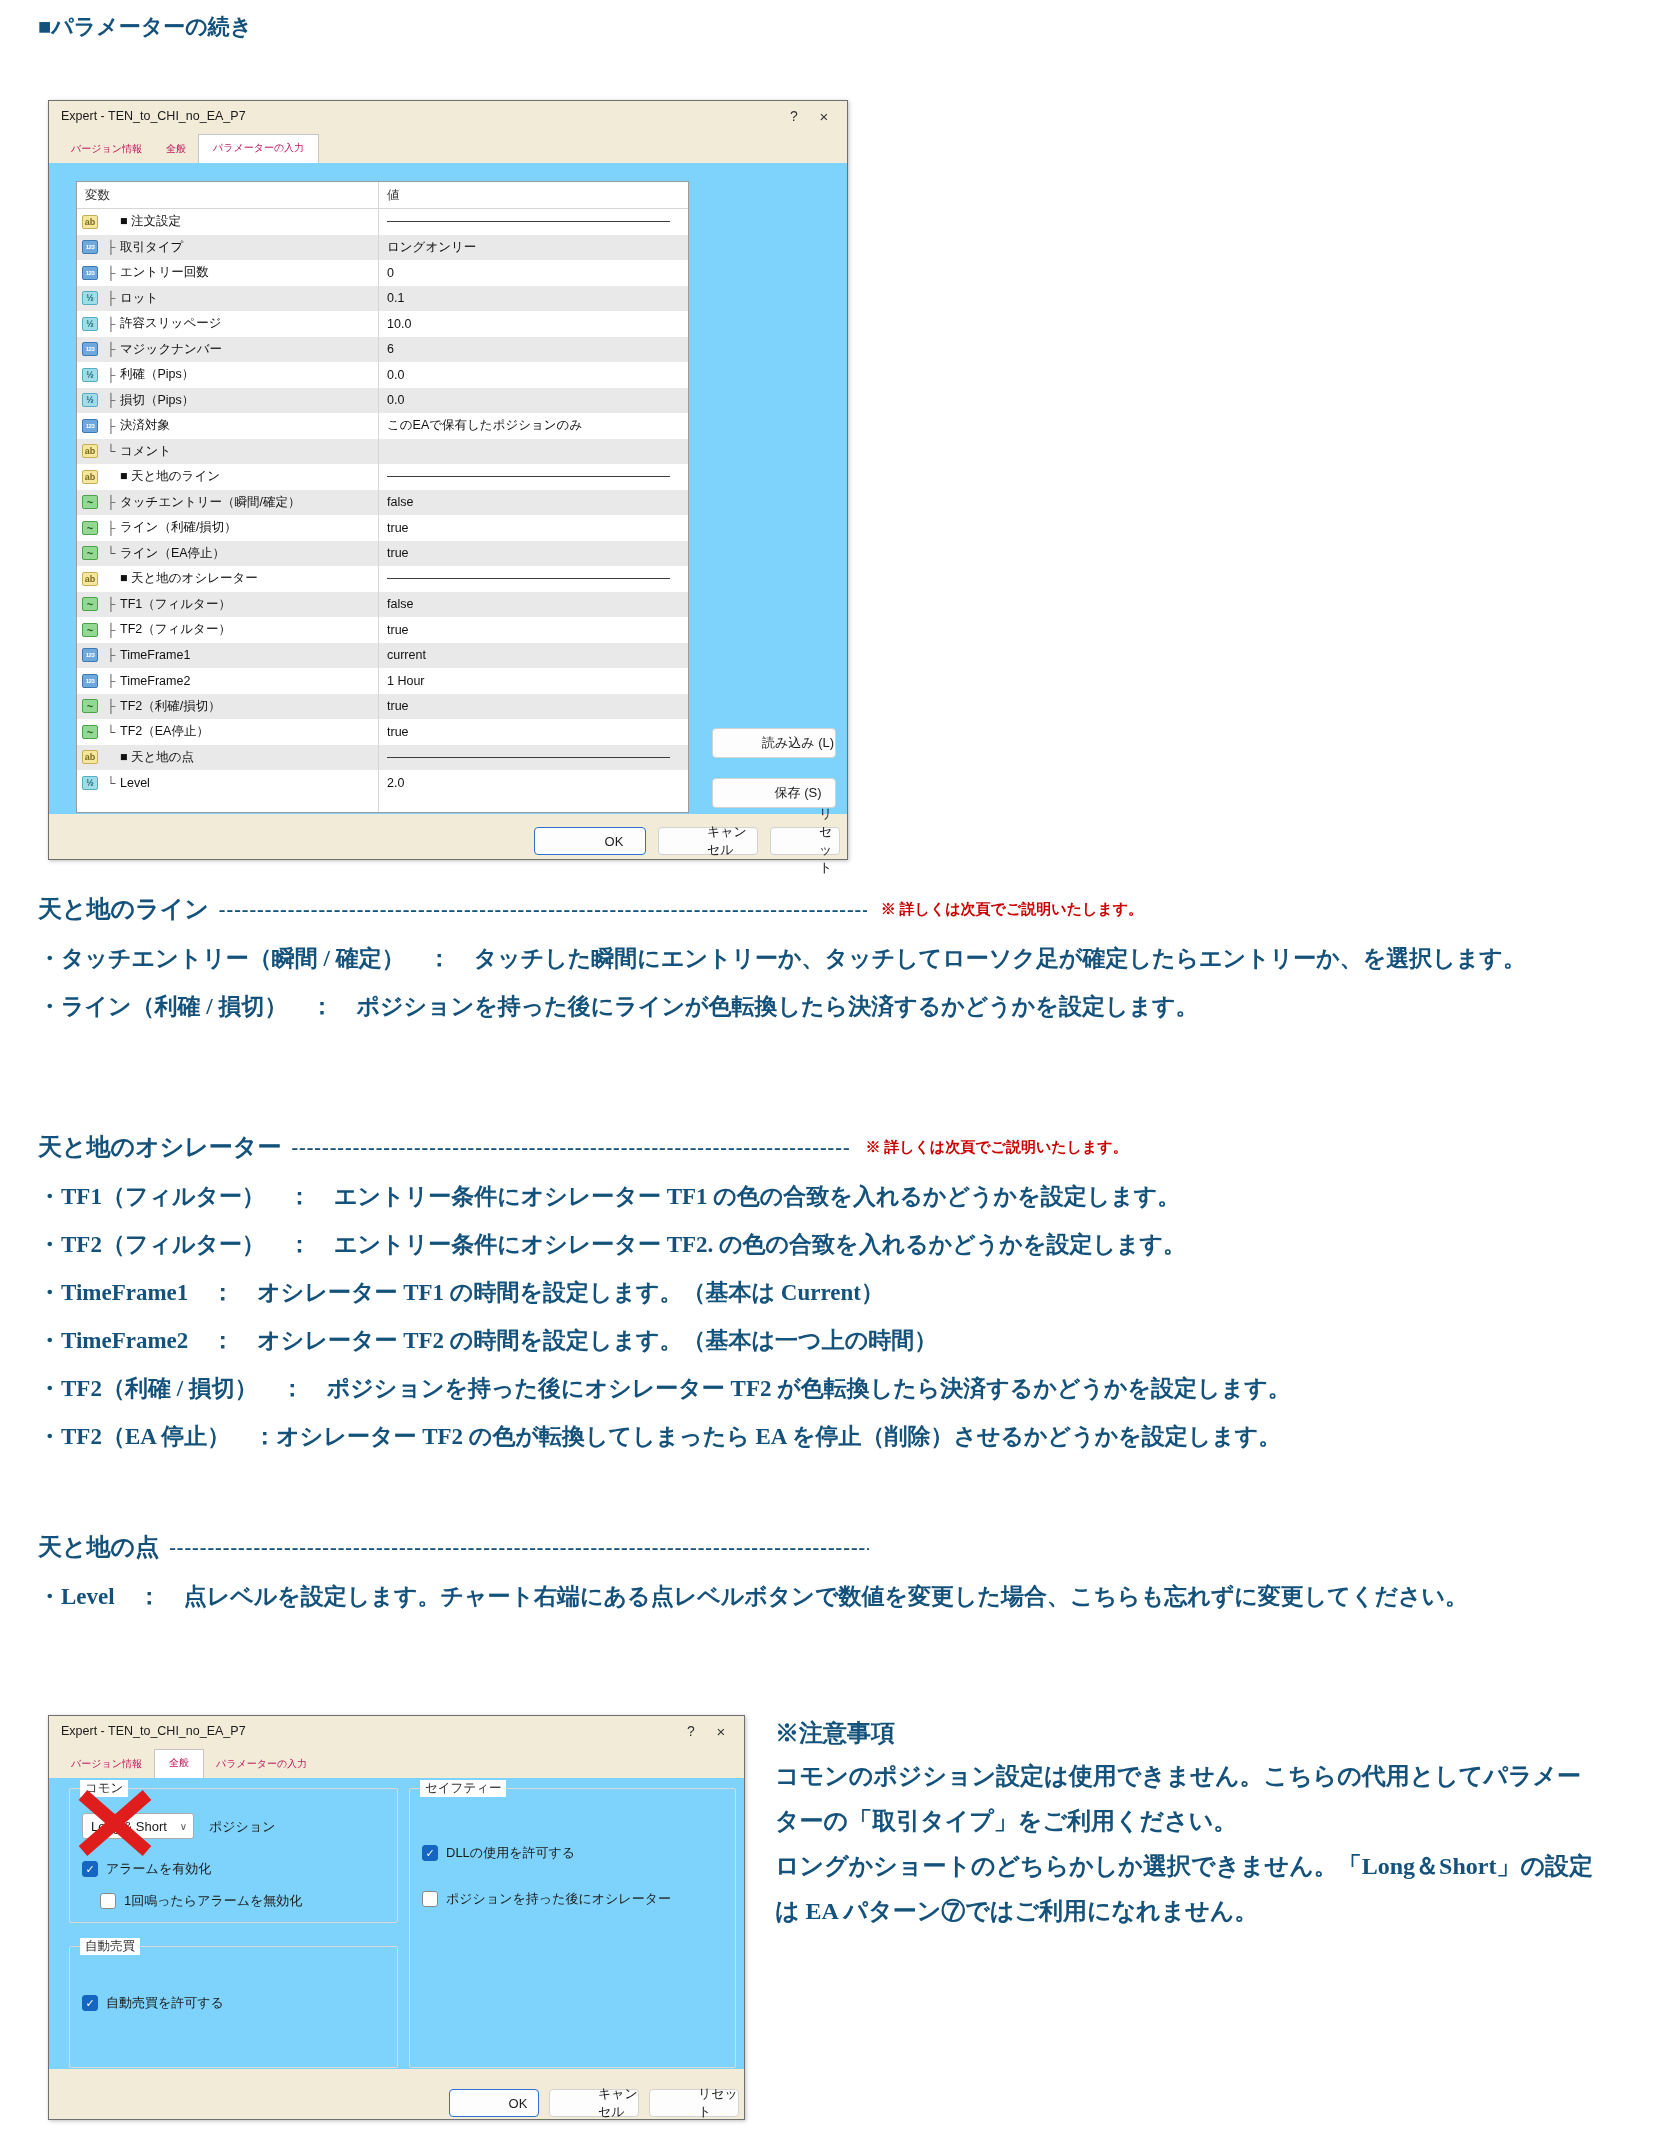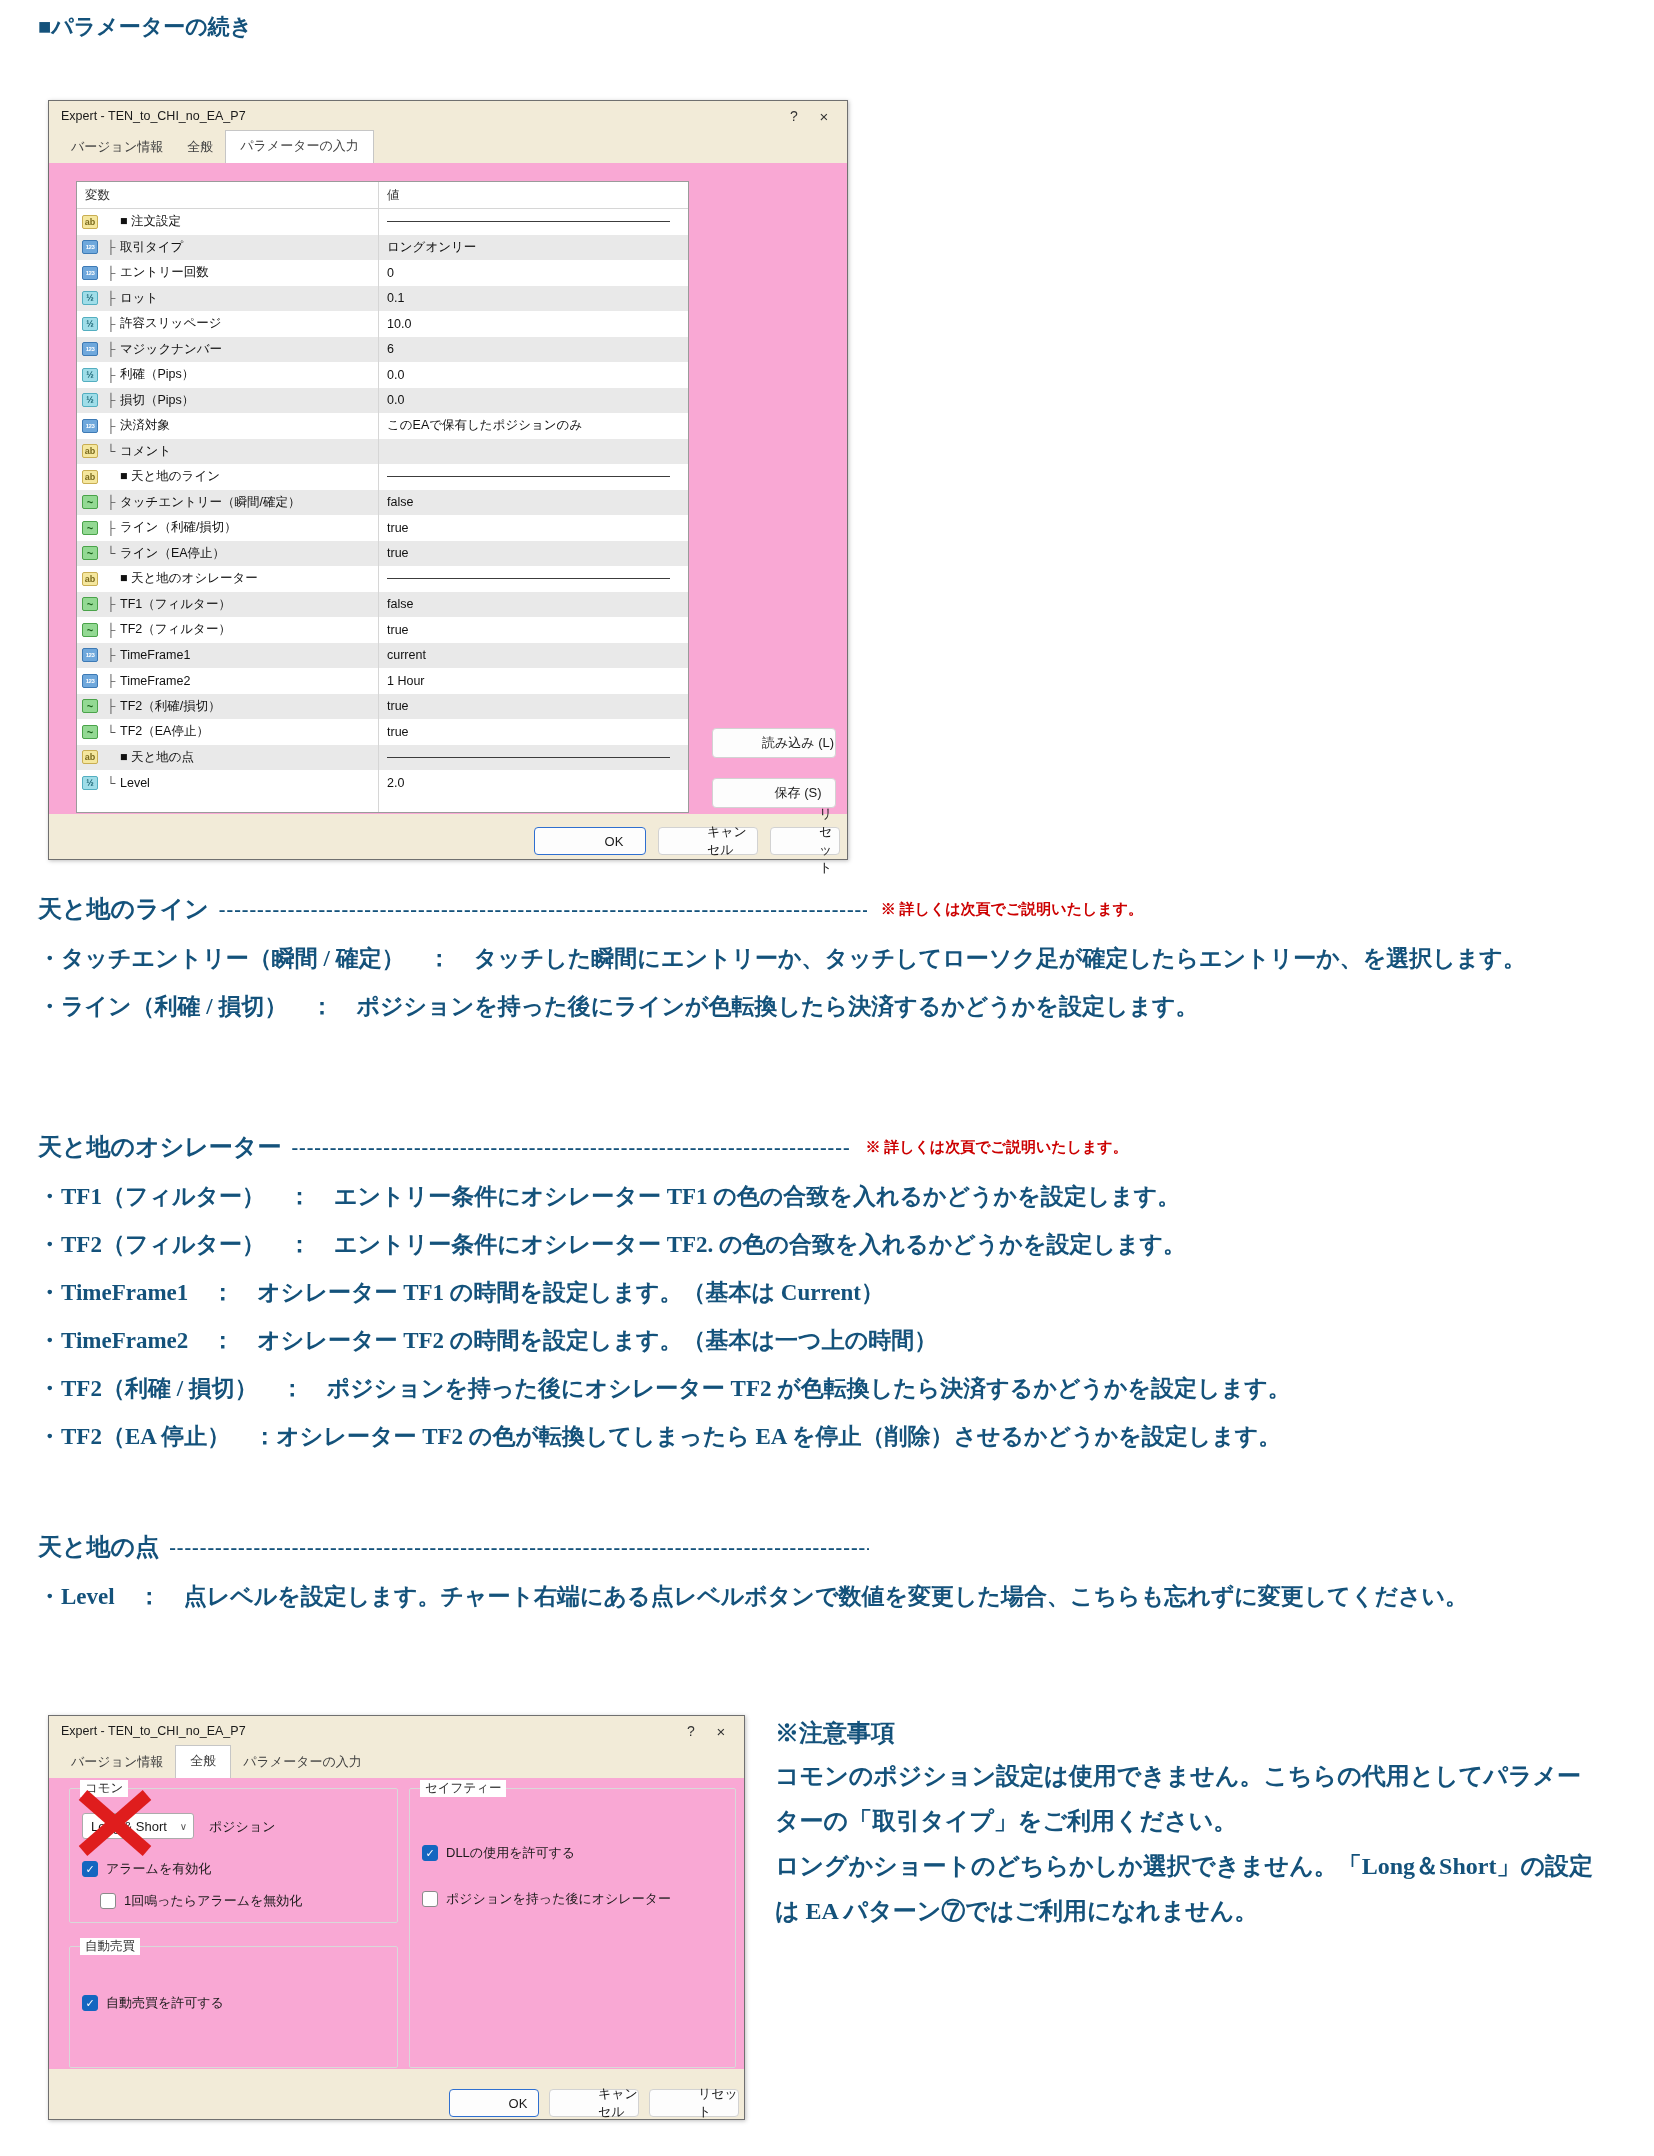--- a/index.html
+++ b/index.html
@@ -25,24 +25,24 @@
   
   .dialog{position:absolute;background:#f2ebd8;border:1px solid #707070;
           box-shadow:1px 1px 4px rgba(0,0,0,.25);box-sizing:border-box;}
   .titlebar{position:absolute;top:0;left:0;right:0;height:30px;display:flex;align-items:center;}
   .dtitle{font-size:12.5px;color:#1a1a1a;padding-left:12px;flex:1;}
   .tbtn{width:30px;height:24px;display:flex;align-items:center;justify-content:center;
         font-size:14px;color:#333;}
   .tbtn.close{margin-right:8px;font-size:15px;}
   .tabstrip{position:absolute;top:30px;left:0;right:0;height:33px;display:flex;
             align-items:flex-end;padding-left:10px;border-bottom:1px solid #c6c6c6;box-sizing:border-box;}
-  .tab{font-size:13px;color:#404040;padding:6px 12px 7px;white-space:nowrap;}
+  .tab{font-size:10px;color:#be185d;padding:6px 12px 7px;white-space:nowrap;}
   .tab.sel{background:#fff;border:1px solid #c6c6c6;border-bottom:1px solid #fff;
            margin-bottom:-1px;padding:6px 14px 8px;}
-  .dpage{position:absolute;left:0;right:0;background:#f9a8d4;}
+  .dpage{position:absolute;left:0;right:0;background:#7dd3fc;}
   .bstrip{position:absolute;left:0;right:0;bottom:0;background:#f2ebd8;}
   .btn{position:absolute;background:#fdfdfd;border:1px solid #d2d2d2;border-radius:4px;
        font-size:13px;color:#1a1a1a;display:flex;align-items:center;justify-content:center;
        box-sizing:border-box;padding-left:48px;}
   .btn.primary{border:1px solid #2f6fd0;}
 
   
   #dialog1{left:48px;top:100px;width:800px;height:760px;}
   #dialog1 .dpage{top:62px;bottom:45px;}
   #dialog1 .bstrip{height:45px;}

